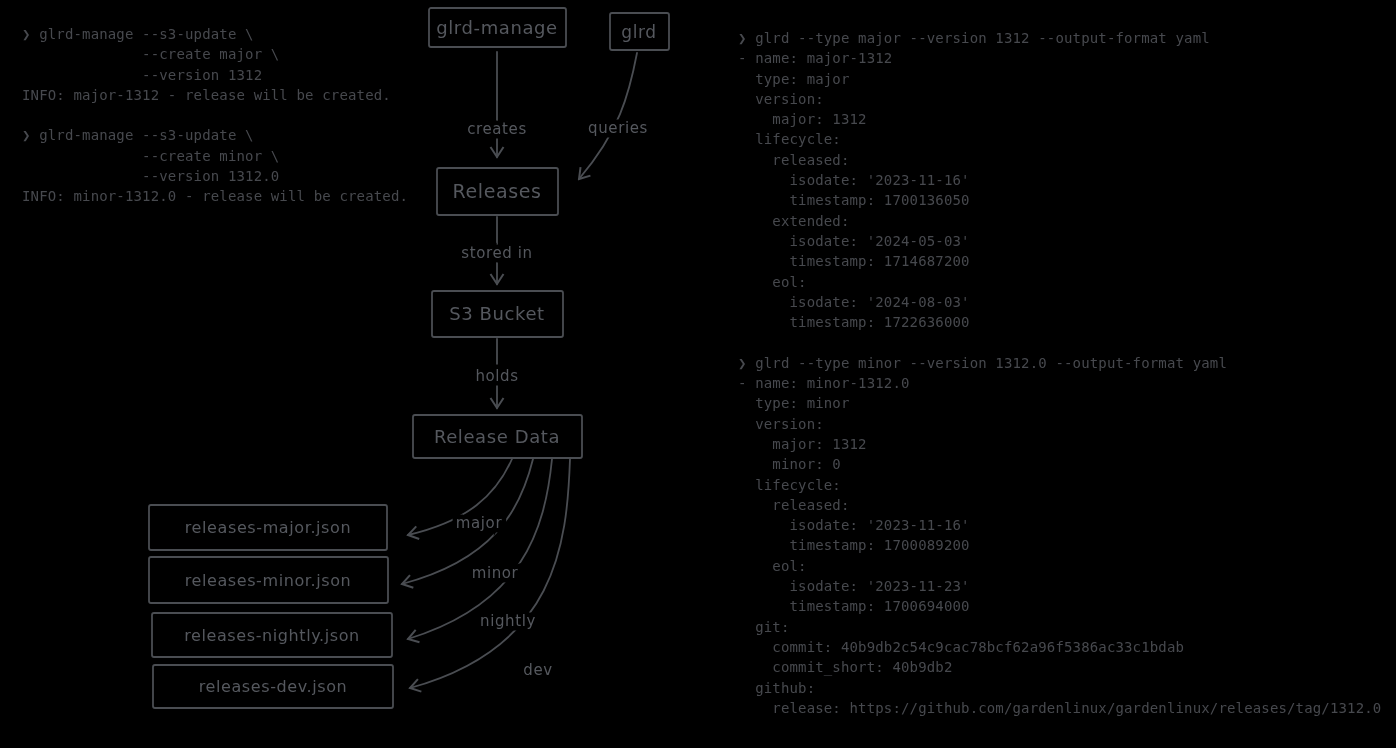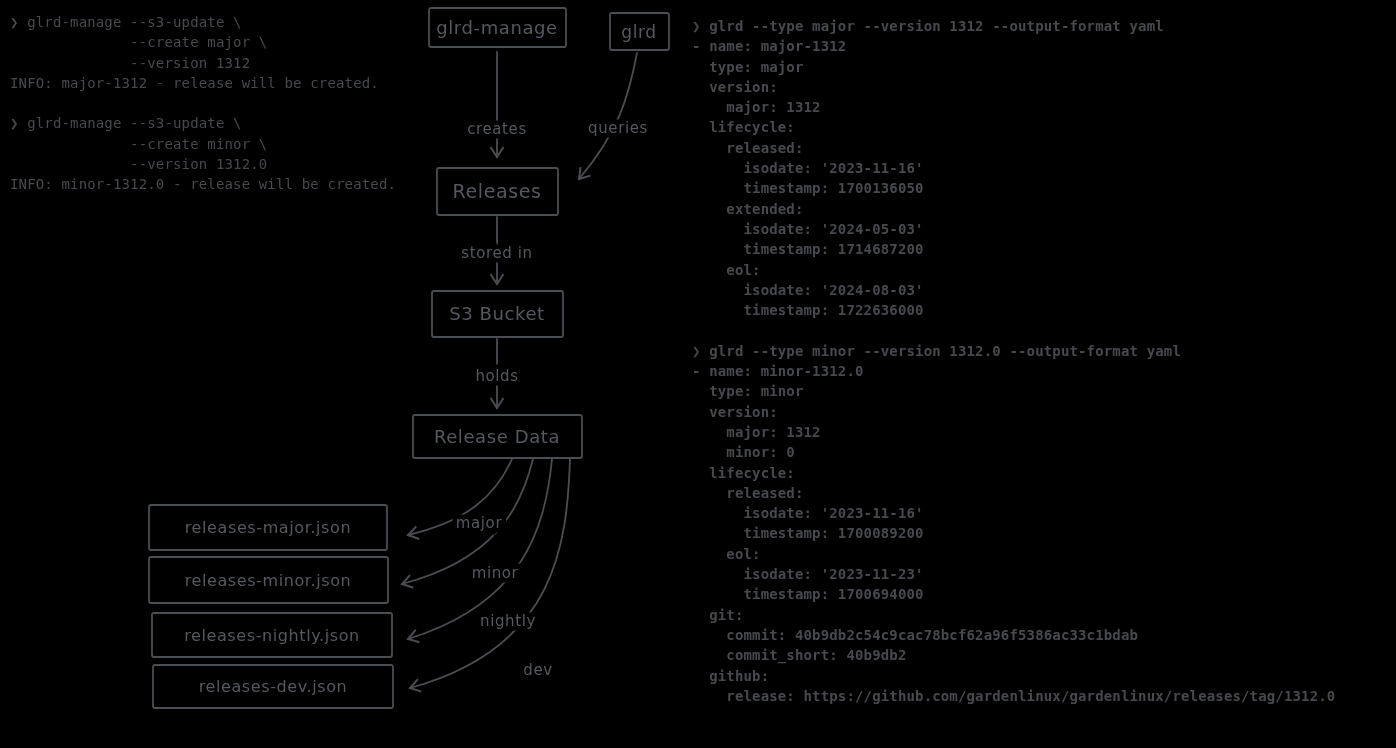--- a/index.html
+++ b/index.html
@@ -5,30 +5,30 @@
   html, body { margin: 0; padding: 0; }
   body {
     width: 1396px; height: 748px;
     background: #000000;
     position: relative;
     overflow: hidden;
     font-family: "DejaVu Sans", sans-serif;
   }
   .term {
     position: absolute;
-    margin: 0;
+    margin: 12px;
     font-family: "DejaVu Sans Mono", monospace;
     font-size: 14px;
     line-height: 20.3px;
     letter-spacing: 0.15px;
     color: #47494e;
     white-space: pre;
   }
   .term-left  { left: 10px;  top: 12px; }
-  .term-right { left: 692px; top: 16px; font-weight: bold; }
+  .term-right { left: 726px; top: 16px; }
   .diagram { position: absolute; left: 0; top: 0; }
   .node {
     fill: none;
     stroke: #4a4d52;
     stroke-width: 1.8px;
   }
   .edge {
     fill: none;
     stroke: #4a4d52;
     stroke-width: 1.8px;

